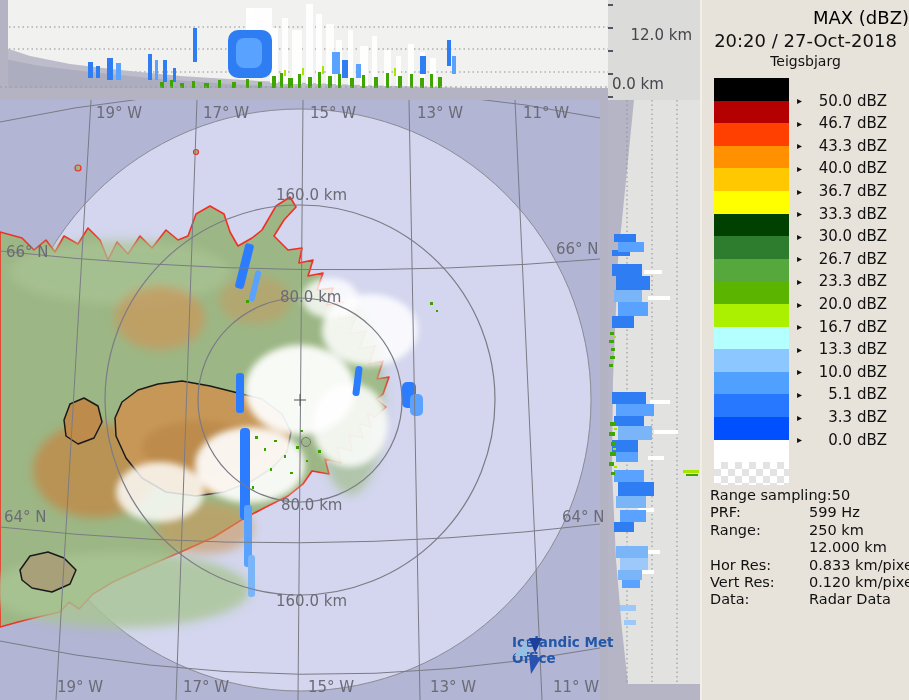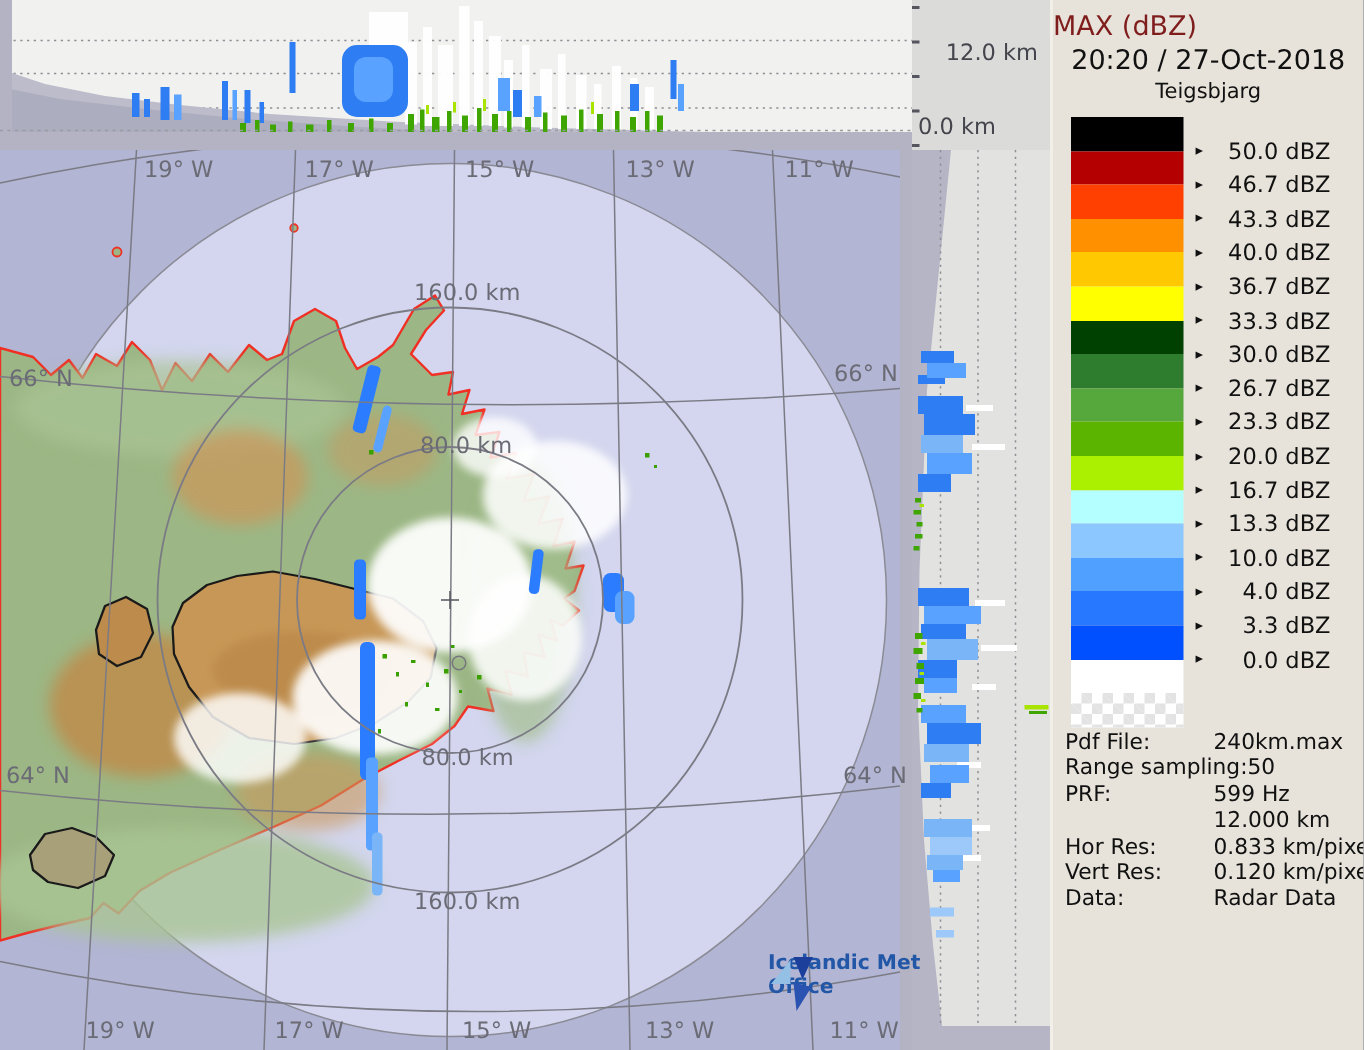--- a/index.html
+++ b/index.html
@@ -18,22 +18,22 @@
            border-left:2px solid #f2efe8;}
 
   .map svg,.top-strip svg,.right-strip svg{position:absolute;left:0;top:0;}
 
   
   .map-label{position:absolute;color:#6b6b76;font-size:15px;white-space:nowrap;z-index:5;}
   .corner-label{position:absolute;color:#45454d;font-size:15px;white-space:nowrap;}
   .corner-tick{position:absolute;left:0;width:5px;height:2px;background:#55555f;}
 
   
-  .sb-title{position:absolute;left:0;top:7px;width:100%;text-align:left;
-            font-size:18px;color:#7f1d1d;}
+  .sb-title{position:absolute;left:0;top:7px;width:100%;text-align:right;
+            font-size:18px;color:#000000;}
   .sb-date{position:absolute;left:0;top:30px;width:100%;text-align:center;
             font-size:18px;color:#111;}
   .sb-station{position:absolute;left:0;top:53px;width:100%;text-align:center;
             font-size:14px;color:#111;}
   .legend-swatches{position:absolute;left:12px;top:78px;width:75px;}
   .lg-band{width:75px;height:22.6px;}
   .lg-white{width:75px;height:22px;background:#ffffff;}
   .lg-checker{width:75px;height:23px;background-color:#fff;
       background-image:linear-gradient(45deg,#e3e3e3 25%,transparent 25%,transparent 75%,#e3e3e3 75%),
                        linear-gradient(45deg,#e3e3e3 25%,transparent 25%,transparent 75%,#e3e3e3 75%);
@@ -468,46 +468,46 @@
         <div class="lg-label" style="top: 262.2px;">
           <span class="lg-arrow">▸</span>
           <span class="lg-text">13.3 dBZ</span>
         </div>
         <div class="lg-label" style="top: 284.8px;">
           <span class="lg-arrow">▸</span>
           <span class="lg-text">10.0 dBZ</span>
         </div>
         <div class="lg-label" style="top: 307.4px;">
           <span class="lg-arrow">▸</span>
-          <span class="lg-text">4.0 dBZ</span>
+          <span class="lg-text">5.1 dBZ</span>
         </div>
         <div class="lg-label" style="top: 330px;">
           <span class="lg-arrow">▸</span>
           <span class="lg-text">3.3 dBZ</span>
         </div>
         <div class="lg-label" style="top: 352.6px;">
           <span class="lg-arrow">▸</span>
           <span class="lg-text">0.0 dBZ</span>
         </div>
       </div>
 
     <div class="metadata">
-        <div class="md-row">
-          <span class="md-key">Pdf File:</span>
-          <span class="md-val">240km.max</span>
-        </div>
         <div class="md-row tight">
           <span class="md-key">Range sampling:</span>
           <span class="md-val">50</span>
         </div>
         <div class="md-row">
           <span class="md-key">PRF:</span>
           <span class="md-val">599 Hz</span>
         </div>
         <div class="md-row">
+          <span class="md-key">Range:</span>
+          <span class="md-val">250 km</span>
+        </div>
+        <div class="md-row">
           <span class="md-key"></span>
           <span class="md-val">12.000 km</span>
         </div>
         <div class="md-row">
           <span class="md-key">Hor Res:</span>
           <span class="md-val">0.833 km/pixel</span>
         </div>
         <div class="md-row">
           <span class="md-key">Vert Res:</span>
           <span class="md-val">0.120 km/pixel</span>

